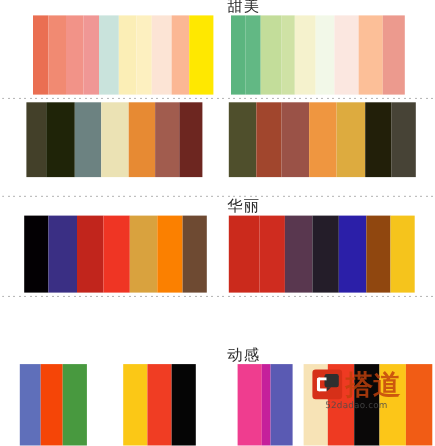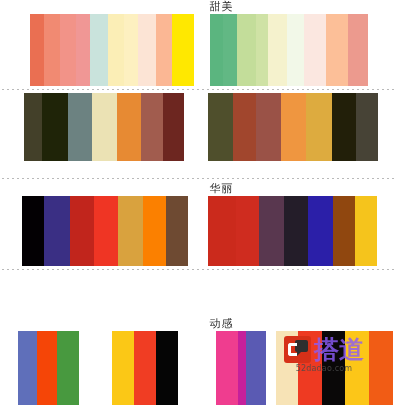--- a/index.html
+++ b/index.html
@@ -17,21 +17,21 @@
     background: #ffffff;
   }
 
   
   .section {
     position: relative;
     width: 395px;
   }
   .section-title {
     text-align: center;
-    font-size: 11px;
+    font-size: 14px;
     line-height: 13px;
     color: #2b2b2b;
     letter-spacing: 1px;
     font-family: "DejaVu Sans", "Liberation Sans", sans-serif;
     padding-left: 48px;
   }
   .palette {
     display: flex;
     flex: 0 0 auto;
     height: 100%;
@@ -66,21 +66,21 @@
   }
   #watermark-row {
     display: flex;
     align-items: center;
     gap: 3px;
   }
   .wm-glyph {
     font-size: 25px;
     line-height: 25px;
     font-weight: bold;
-    color: #8b5cf6;
+    color: #c2410c;
     opacity: 0.82;
     font-family: "DejaVu Sans", "Liberation Sans", sans-serif;
   }
   #wm-mark {
     width: 27px;
     height: 27px;
     position: relative;
     flex: 0 0 auto;
   }
   #wm-mark .plate {

